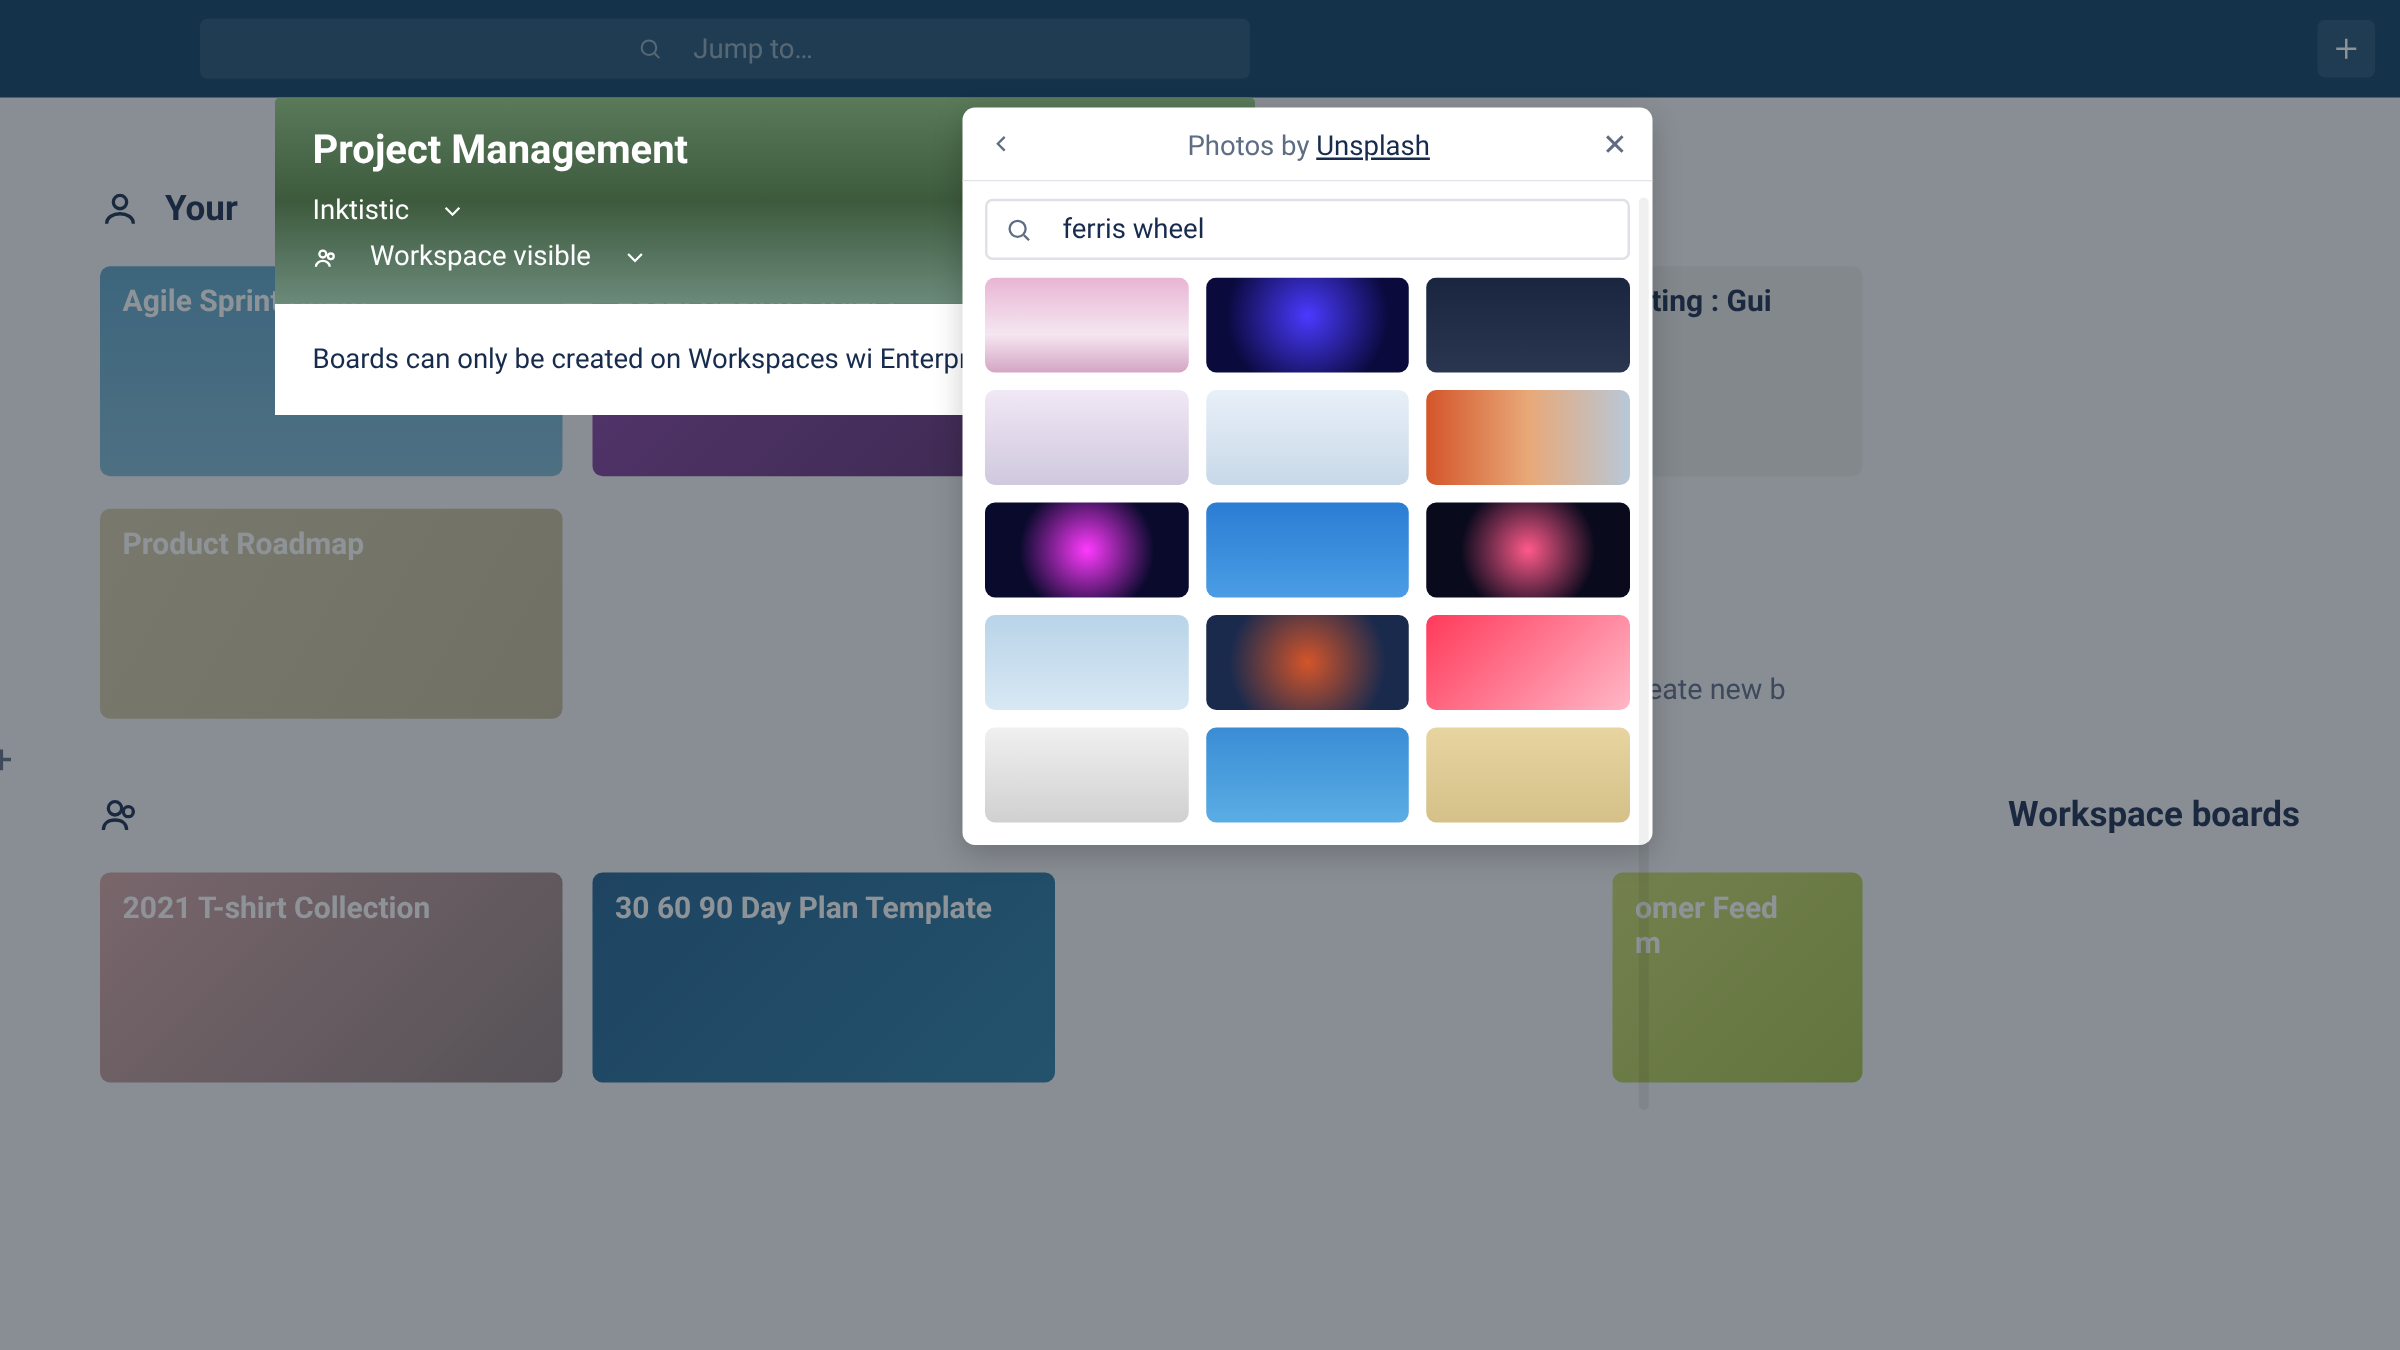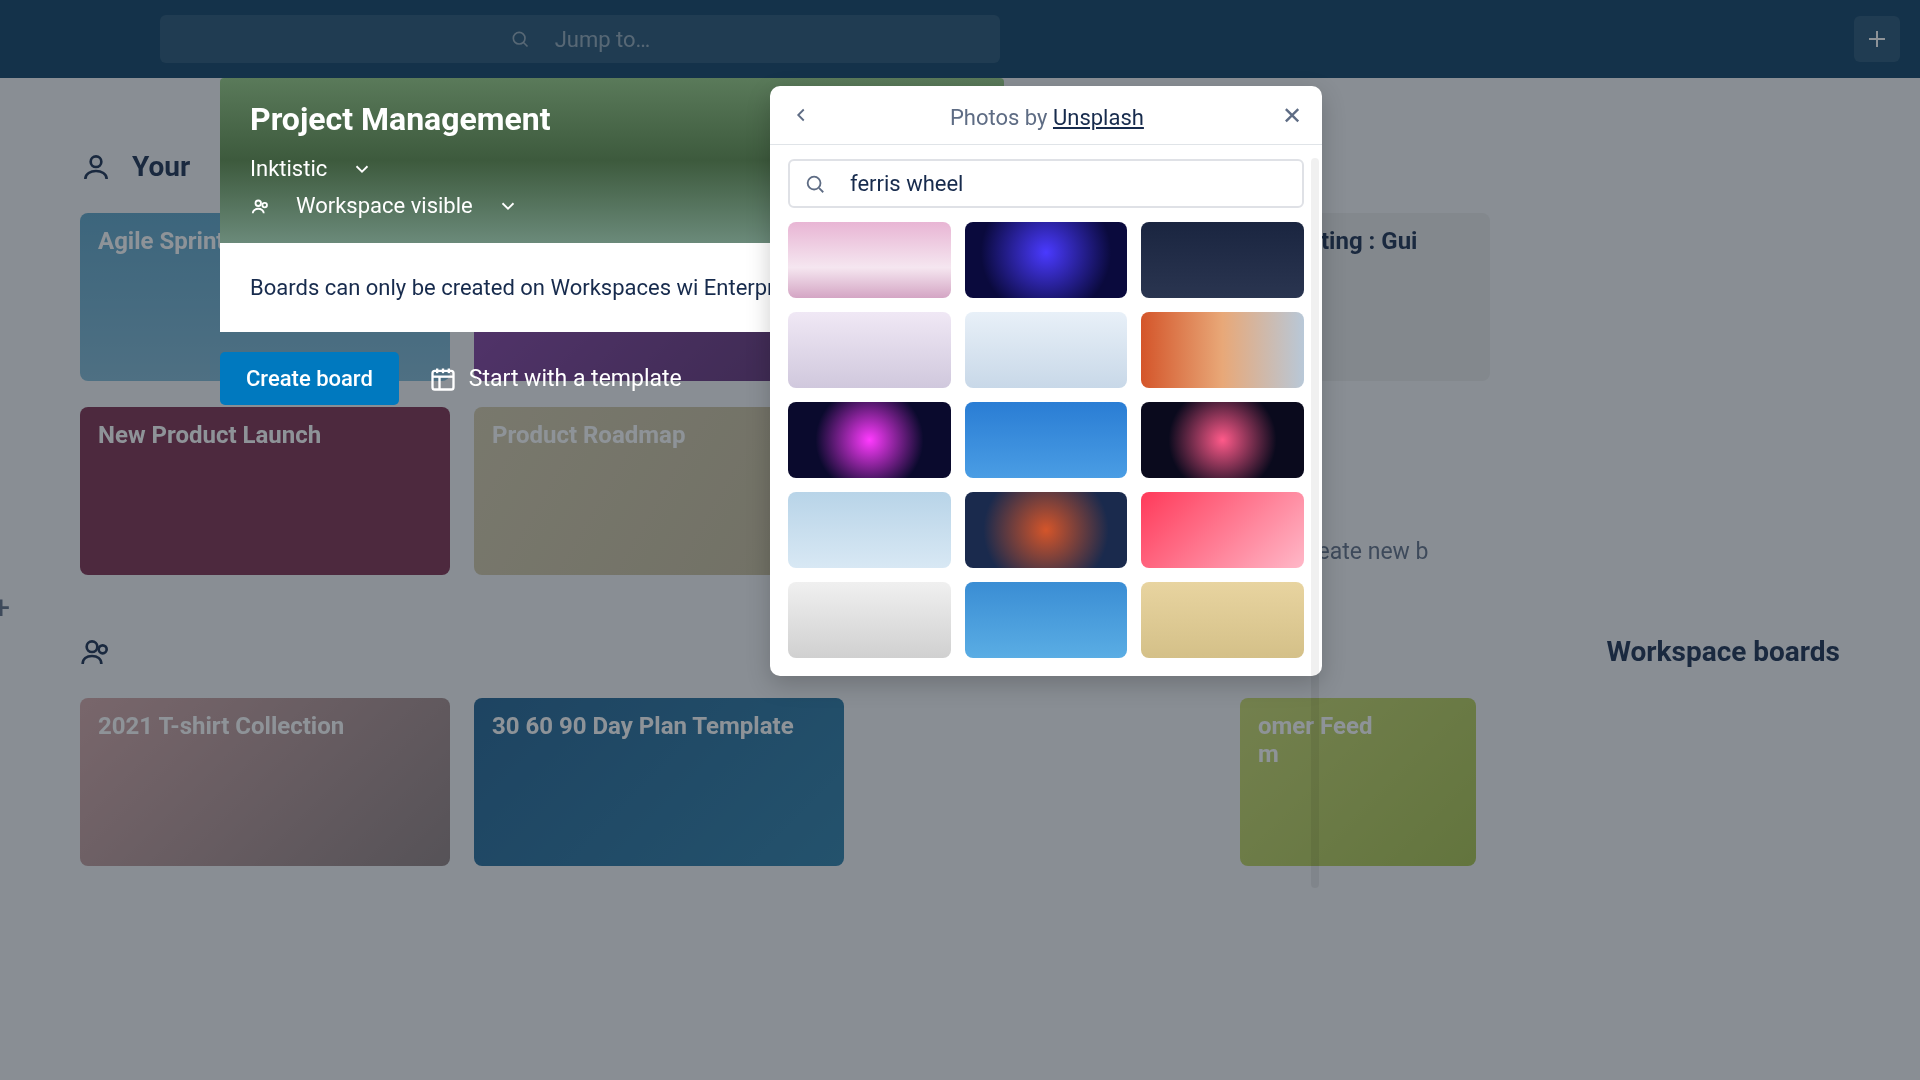--- a/index.html
+++ b/index.html
@@ -115,38 +115,37 @@
   <div class="boards-row">
     <div class="board-card bg-agile"><span>Agile Sprint Board</span></div>
     <div class="board-card bg-asset"><span>Asset Design Project</span></div>
     <div class="board-card bg-meeting" style="position:absolute; left:1290px; width:200px;">
       <span style="color:#172b4d;">eting : Gui</span><br>
       <span style="color:#172b4d;">p</span>
     </div>
   </div>
 
   <div class="boards-row" style="margin-top:26px;">
-    <div class="board-card bg-newproduct"><span>New Product Launch</span></div>
     <div class="board-card bg-roadmap"><span>Product Roadmap</span></div>
     <div style="position:absolute; left:1310px; top:460px; color:#5e6c84; font-size:23px;"><span>reate new b</span></div>
   </div>
 
   <div class="section-header" style="margin-top:60px;justify-content:space-between;">
     <svg viewBox="0 0 24 24">
         <circle cx="9" cy="8" r="4"></circle>
         <circle cx="17" cy="10" r="3"></circle>
         <path d="M2 21c0-4 3-6 7-6s7 2 7 6"></path>
       </svg>
     <h2>Workspace boards</h2>
   </div>
 
   <div class="boards-row">
     <div class="board-card bg-tshirt"><span>2021 T-shirt Collection</span></div>
     <div class="board-card bg-3060"><span>30 60 90 Day Plan Template</span></div>
-    <div class="board-card bg-feedback" style="position:absolute; left:1240px; width:236px;">
+    <div class="board-card bg-feedback" style="position:absolute; left:1290px; width:200px;">
       <span>omer Feed</span><br>
       <span>m</span>
     </div>
   </div>
 
   <div class="left-plus">+</div>
 </div>
 
 <div class="dim-overlay"></div>
 
@@ -167,34 +166,20 @@
           <path d="M3 20c0-3 3-5 6-5s6 2 6 5"></path>
         </svg>
       <span>Workspace visible</span>
       <svg viewBox="0 0 24 24" width="18" height="18">
           <polyline points="6 9 12 15 18 9"></polyline>
         </svg>
     </div>
   </div>
   <div class="create-body">
     <span>Boards can only be created on Workspaces wi Enterprise.</span>
-  </div>
-  <div class="create-actions">
-    <button class="create-board-btn">Create board</button>
-    <div class="template-link">
-      <svg viewBox="0 0 24 24">
-          <rect x="3" y="5" width="18" height="16" rx="2"></rect>
-          <line x1="3" y1="10" x2="21" y2="10"></line>
-          <line x1="9" y1="10" x2="9" y2="21"></line>
-          <line x1="7" y1="3" x2="7" y2="7"></line>
-          <line x1="12" y1="3" x2="12" y2="7"></line>
-          <line x1="17" y1="3" x2="17" y2="7"></line>
-        </svg>
-      <span>Start with a template</span>
-    </div>
   </div>
 </div>
 
 <div class="photo-modal">
   <div class="photo-header">
     <span class="back">
       <svg width="22" height="22" viewBox="0 0 24 24" style="stroke:#5e6c84;">
           <polyline points="15 18 9 12 15 6"></polyline>
         </svg>
     </span>

